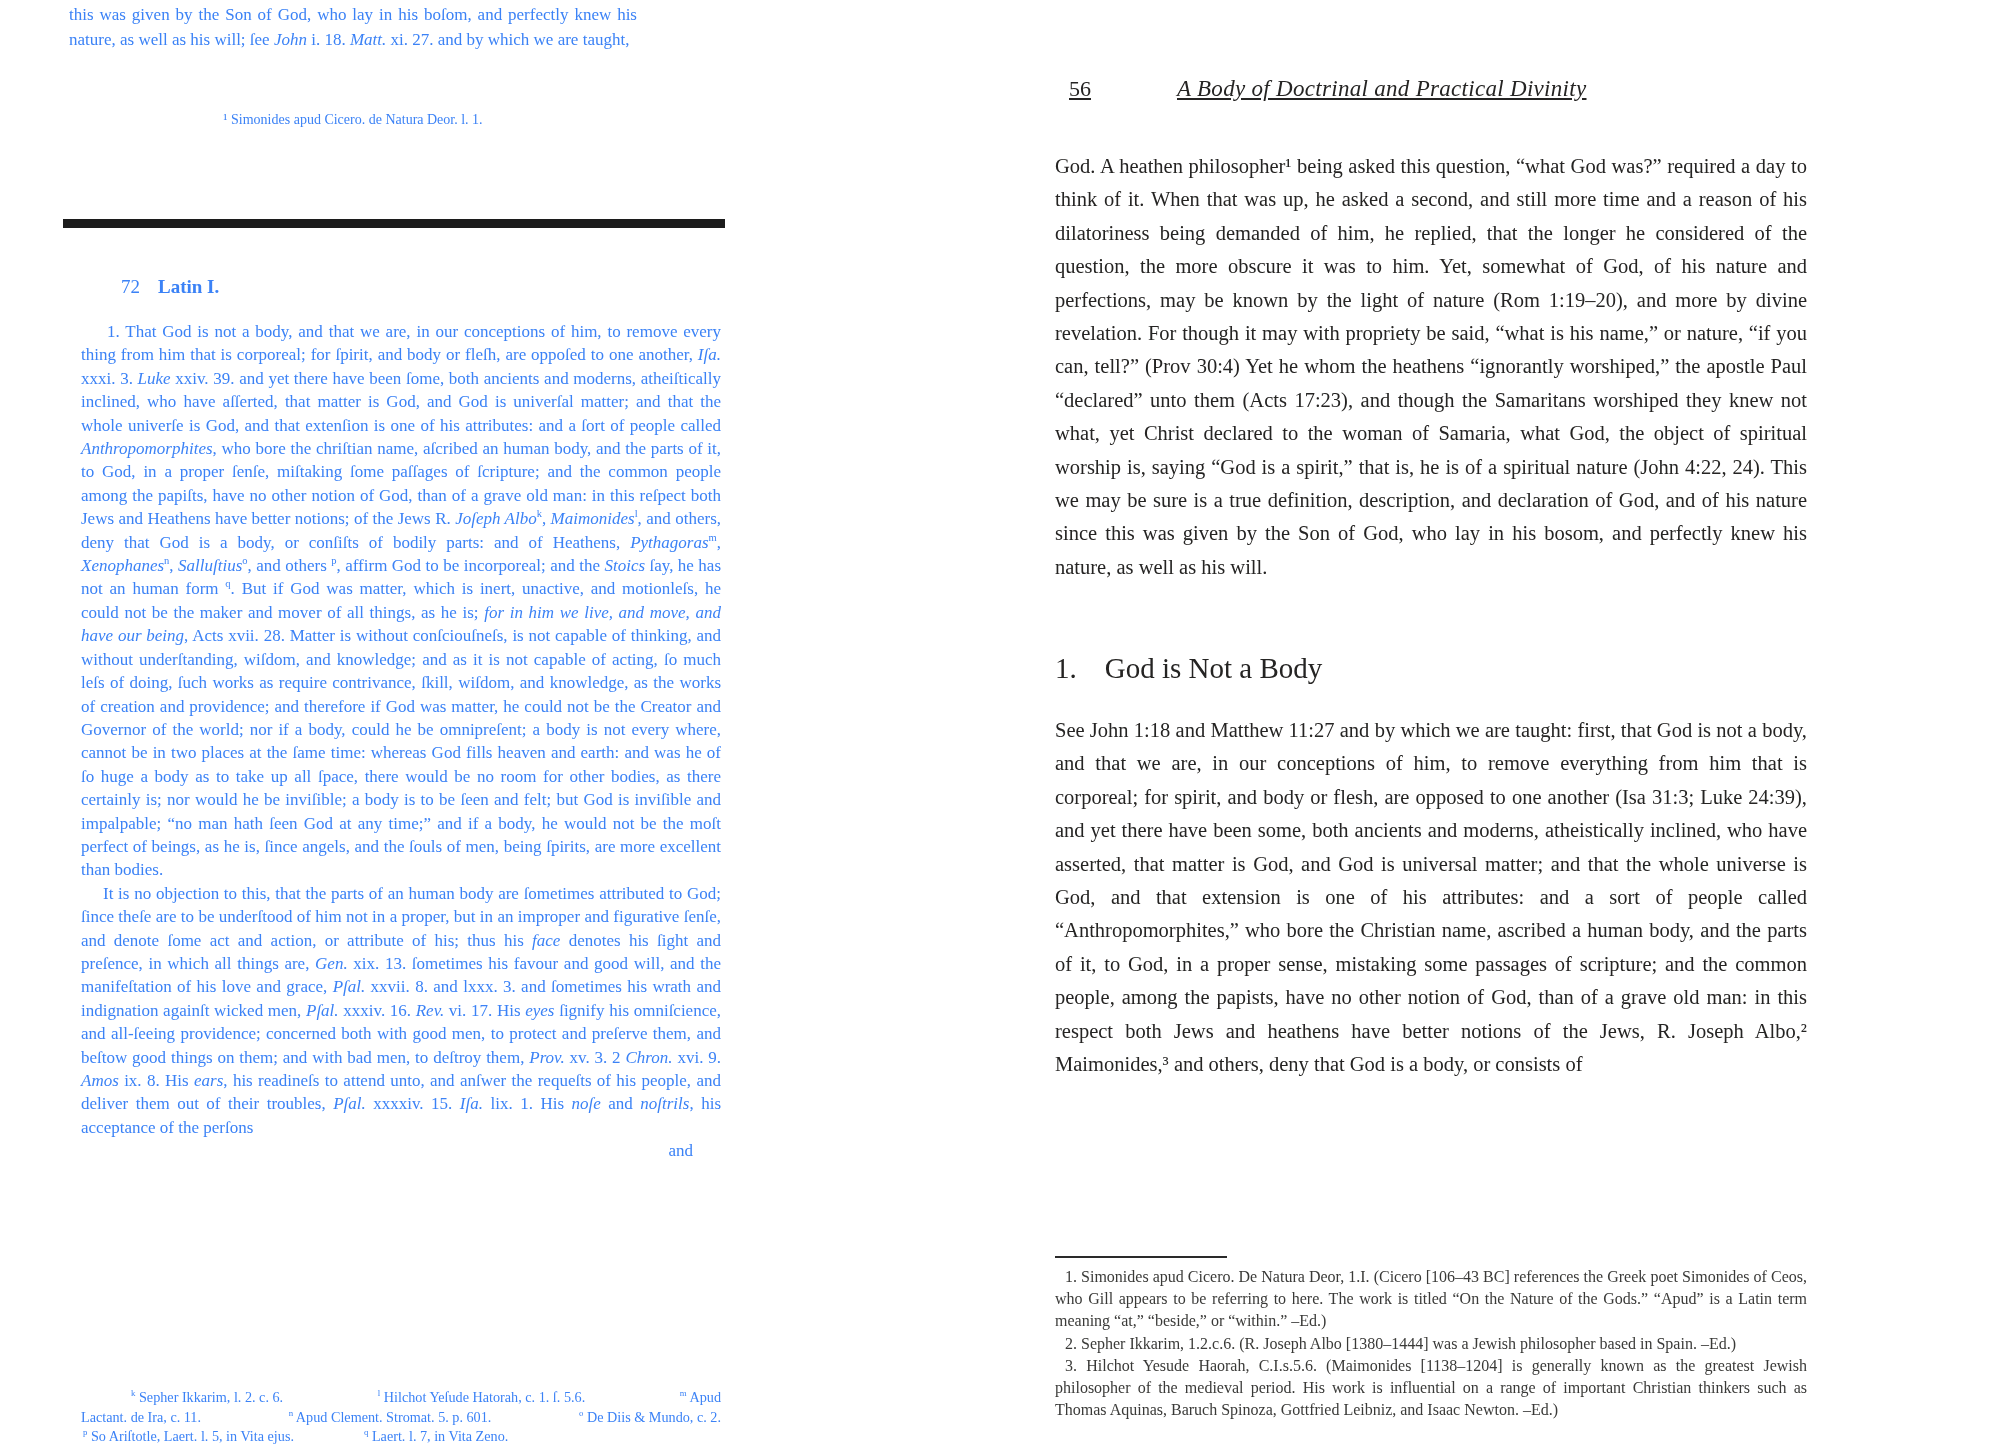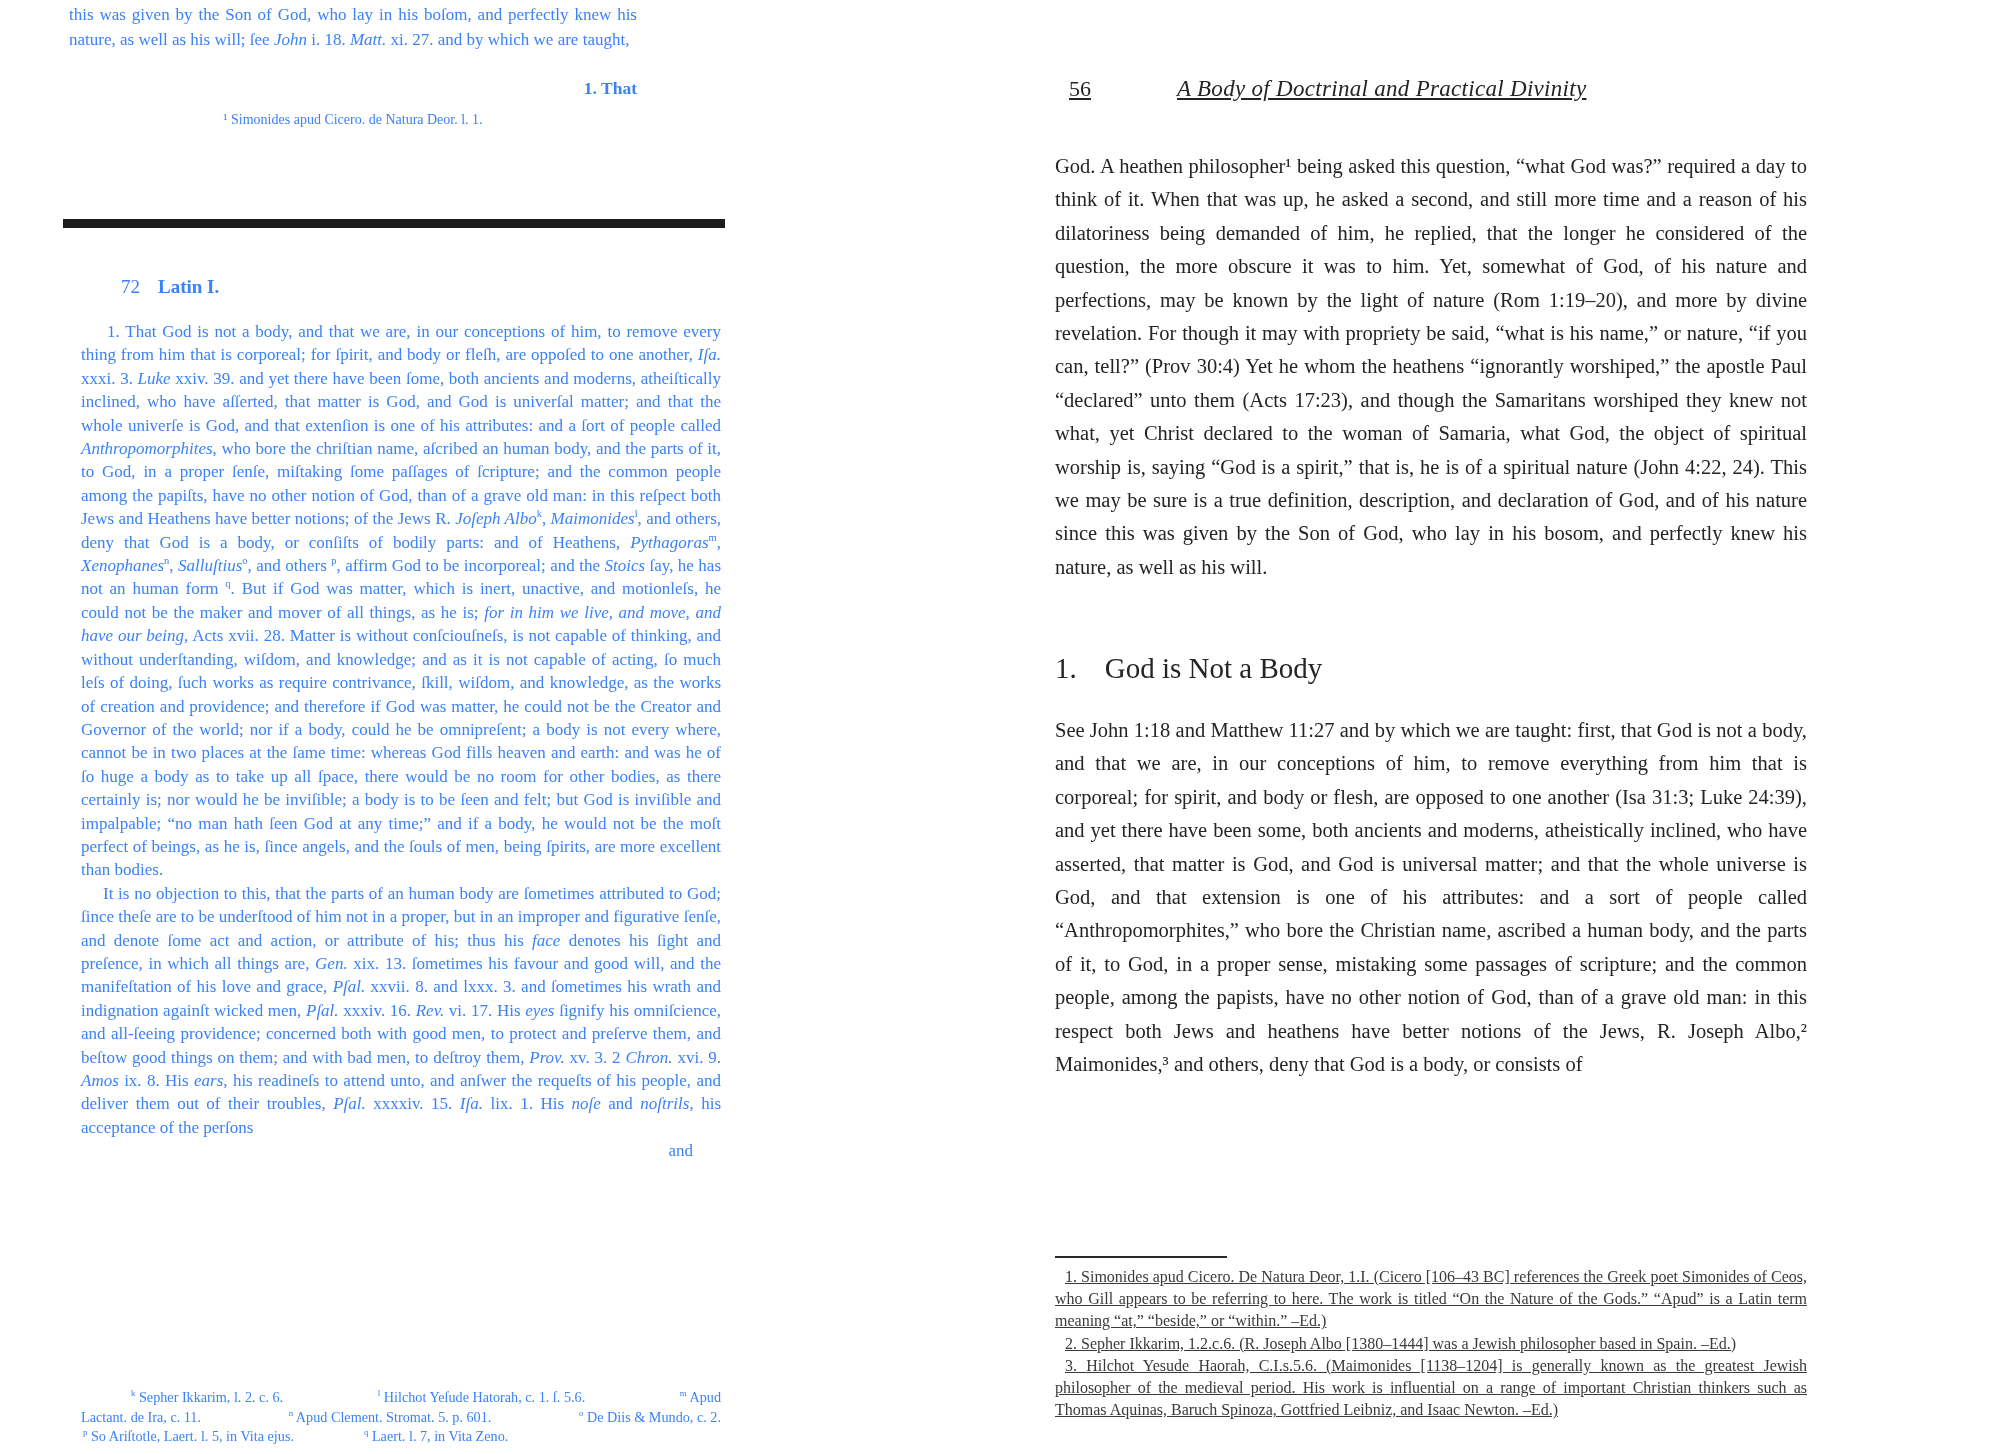--- a/index.html
+++ b/index.html
@@ -51,30 +51,29 @@
            font-size:20.5px; line-height:33.4px; text-align:justify; }
 
   .rp-heading { position:absolute; left:0; top:652px; display:flex; gap:28px; font-size:29px; }
 
   .rp-p2 { position:absolute; left:0; top:714px; width:752px;
            font-size:20.5px; line-height:33.4px; text-align:justify; }
 
   .rp-footnotes { position:absolute; left:0; top:1256px; width:752px;
                   font-size:16px; line-height:22.2px; color:#3a3a38; text-align:justify; }
   .rp-fn-rule { width:172px; border-top:2px solid #2a2a2a; margin-bottom:8px; }
-  .rp-footnotes p { text-indent:10px;text-decoration:underline; }
+  .rp-footnotes p { text-indent:10px; }
 </style>
 </head>
 <body>
 
 <div class="lp">
 
   <div class="lp-fragment"><span>this was given by the Son of God, who lay in his boſom, and perfectly knew his nature, as well as his will; ſee </span><span class="i">John</span><span> i. 18. </span><span class="i">Matt.</span><span> xi. 27. and by which we are taught,</span></div>
 
-  <div class="lp-catchword-top">1. That</div>
 
   <div class="lp-footnote-top">¹ Simonides apud Cicero. de Natura Deor. l. 1.</div>
 
   <div class="lp-rule"></div>
 
   <div class="lp-header">
     <span class="lp-pagenum">72</span>
     <span class="lp-book">Latin I.</span>
   </div>
 

